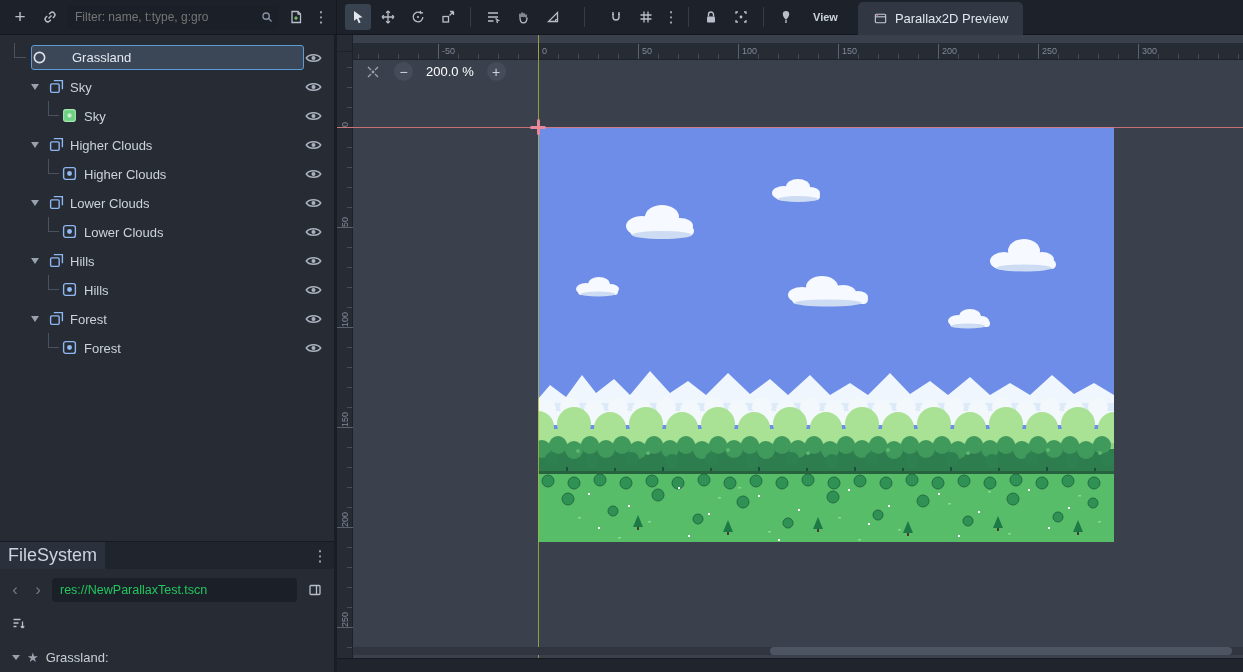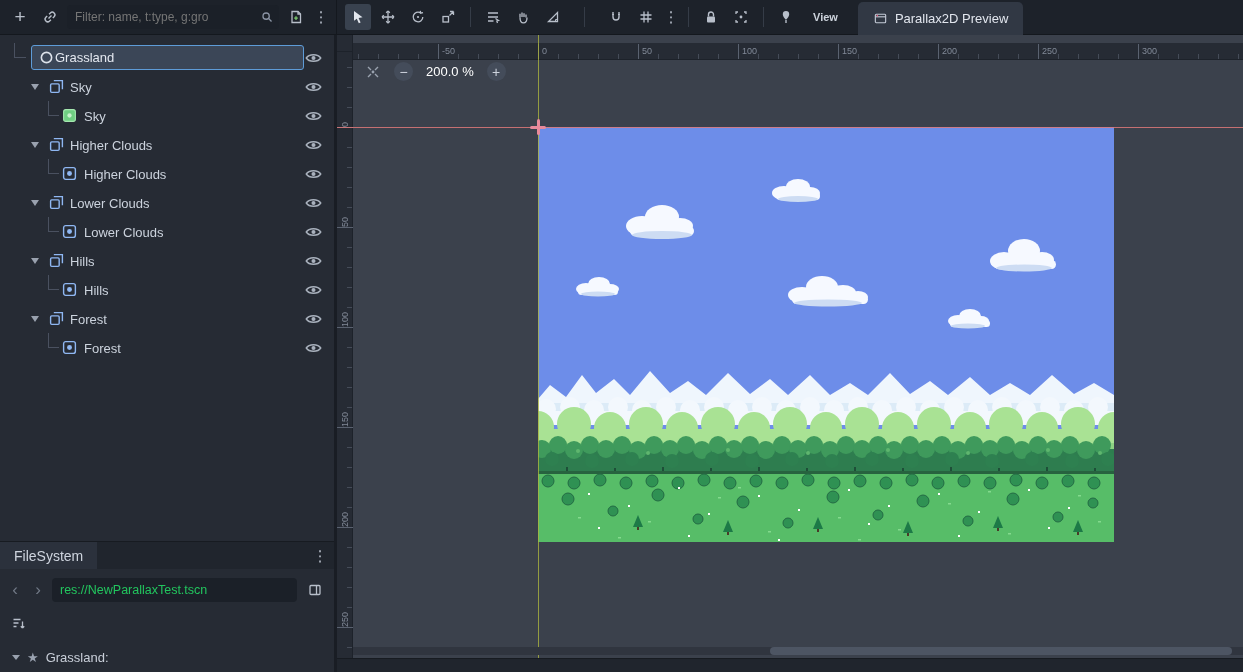--- a/index.html
+++ b/index.html
@@ -43,27 +43,27 @@
   .guide.g2 { left:48px; width:11px; }
   .n-icon { position:absolute; top:7px; }
   .d0 .n-icon { left:27px; }
   .d1 .n-icon { left:49px; }
   .d2 .n-icon { left:62px; }
   .row-label { position:absolute; top:50%; transform:translateY(-50%); font-size:13px; color:#ccd3dd; white-space:nowrap; }
   .d0 .row-label { left:51px; }
   .d1 .row-label { left:70px; }
   .d2 .row-label { left:84px; }
   .eye-btn { position:absolute; right:10px; top:50%; transform:translateY(-50%); width:22px; height:22px; display:flex; align-items:center; justify-content:center; border-radius:3px; }
-  .rename-box { position:absolute; left:31px; right:30px; top:2px; bottom:2px; background:#3b4657; border:1px solid #5e9cd8; border-radius:3px; display:flex; align-items:center; gap:1px; padding-left:7px; }
+  .rename-box { position:absolute; left:31px; right:30px; top:2px; bottom:2px; background:#3b4657; border:1px solid #5e9cd8; border-radius:3px; display:flex; align-items:center; gap:25px; }
   .rename-box input { flex:1; background:transparent; border:none; outline:none; color:#e4e8f0; font-size:13px; font-family:"Liberation Sans",sans-serif; }
 
   
   .fs { position:absolute; left:0; top:541px; width:334px; bottom:0; background:#262b34; border-top:1px solid #171b21; z-index:10; }
   .fs-header { height:27px; background:#20252d; display:flex; align-items:center; position:relative; }
-  .fs-tab { height:27px; display:flex; align-items:center; padding:0 14px; background:#2b313c; font-size:14px; color:#ced4de; }
+  .fs-tab { height:27px; display:flex; align-items:center; padding:0 8px; background:#2b313c; font-size:18px; color:#ced4de; }
   .fs-header .dots-btn { position:absolute; right:6px; }
   .fs-nav { height:30px; margin-top:6px; display:flex; align-items:center; gap:5px; padding:0 6px; }
   .nav-arrow { width:18px; height:22px; display:flex; align-items:center; justify-content:center; color:#717986; font-size:17px; }
   .path-input { flex:1; height:24px; background:#1b2028; border:none; outline:none; border-radius:4px; color:#22c55e; font-size:12.5px; padding:0 8px; font-family:"Liberation Sans",sans-serif; }
   .fs-filter { height:26px; margin-top:5px; display:flex; align-items:center; gap:5px; padding:0 6px; }
   .fs-fav { height:26px; margin-top:8px; display:flex; align-items:center; gap:7px; padding-left:12px; color:#c9cfd9; }
   .fav-star { color:#9aa2b0; font-size:13px; }
   .fav-chev { width:0;height:0;border-left:4px solid transparent;border-right:4px solid transparent;border-top:5px solid #99a1ae; }
 
   

